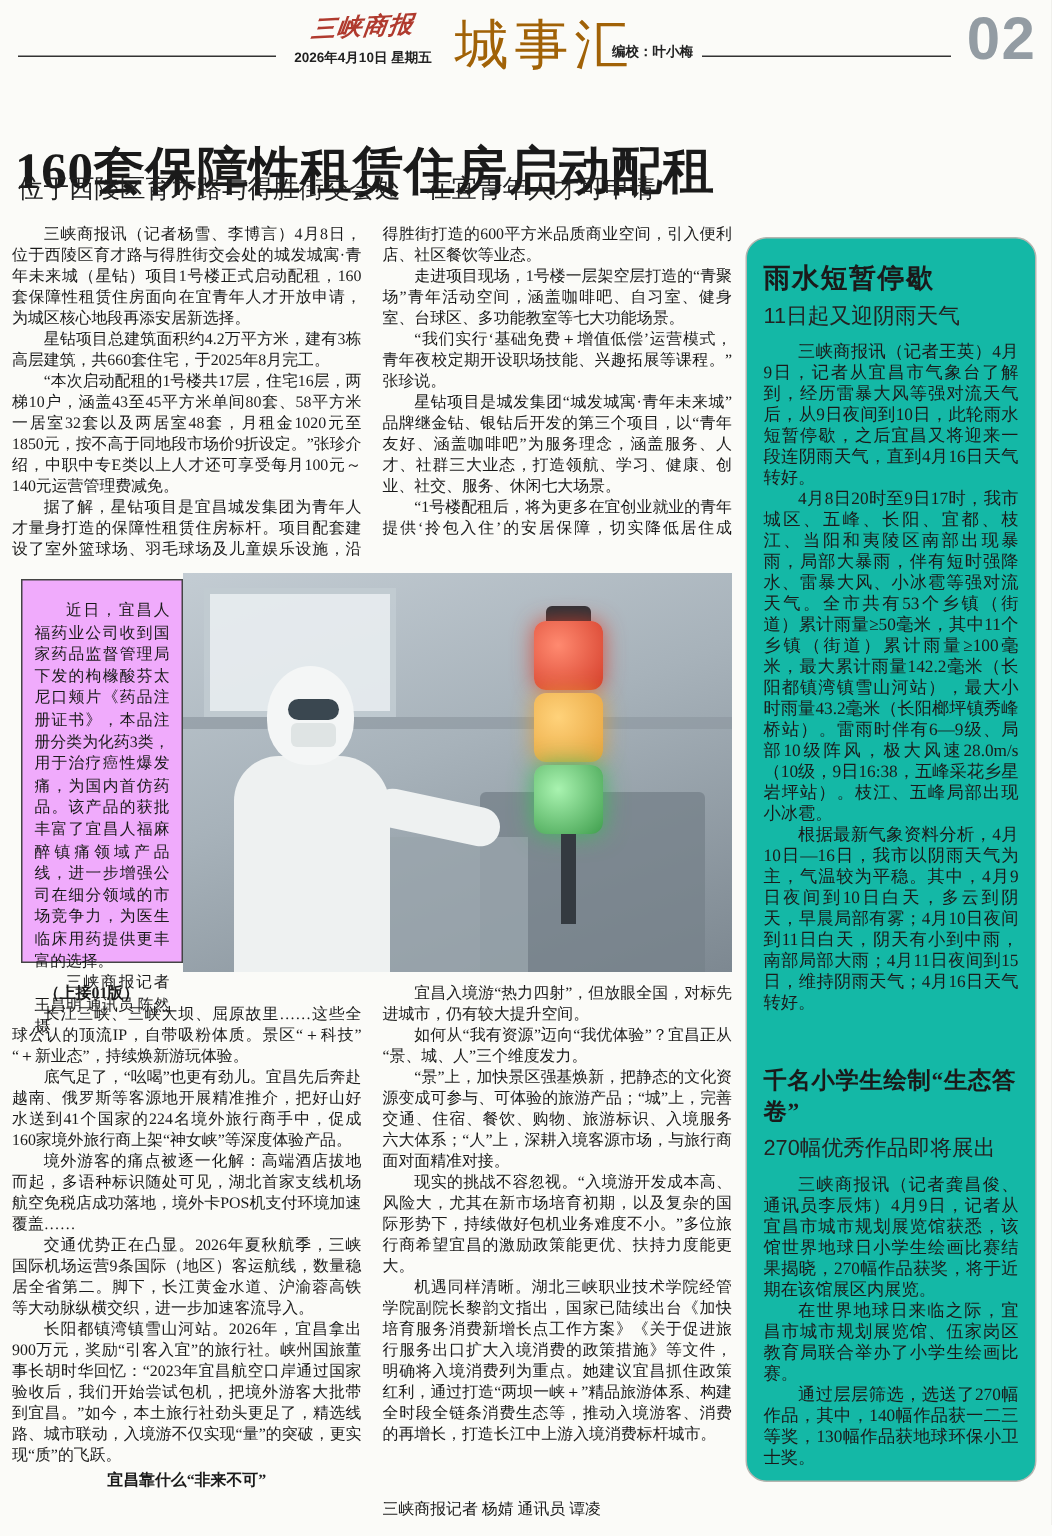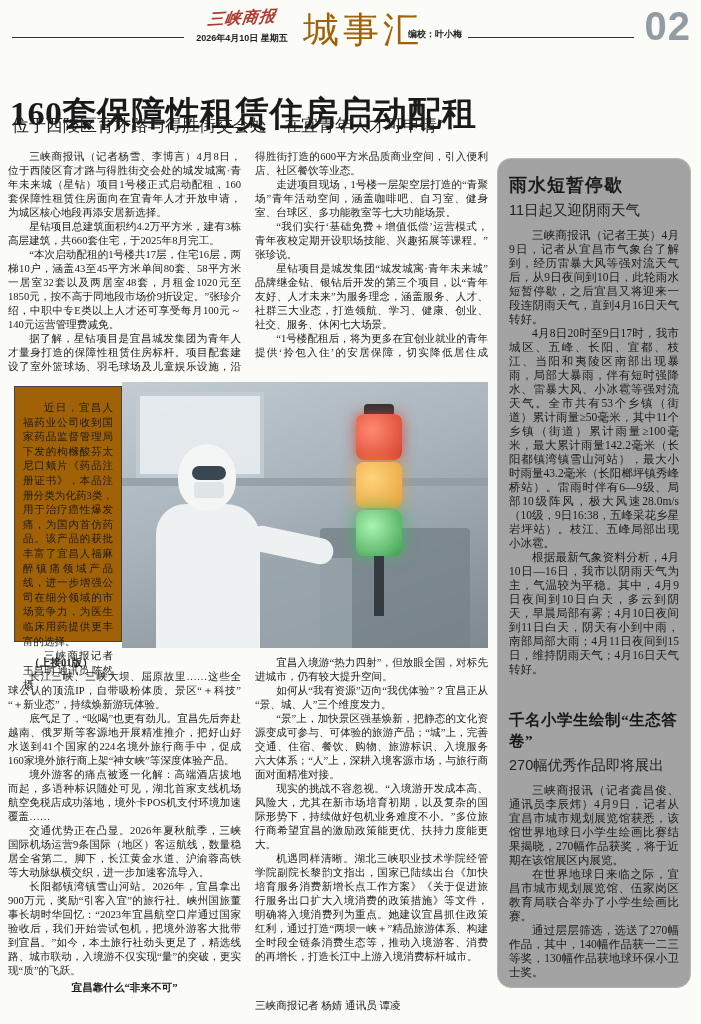--- a/index.html
+++ b/index.html
@@ -21,21 +21,21 @@
   .headline{position:absolute;left:10px;top:68px;width:478px;font-size:34px;font-weight:bold;
             letter-spacing:0.5px;white-space:nowrap;}
   .subhead{position:absolute;left:12px;top:114px;width:478px;font-family:"Liberation Sans",sans-serif;
            font-size:17px;color:#222;}
   .cols2{column-count:2;column-gap:14px;column-fill:auto;text-align:justify;overflow:hidden;}
   .body-text{font-size:10.6px;line-height:14px;}
   .body-text p{margin:0;text-indent:2em;}
   #lead-body{position:absolute;left:8px;top:150px;width:480px;height:228px;}
   
   #photo-block{position:absolute;left:8px;top:382px;width:480px;height:266px;}
-  .caption-box{position:absolute;left:6px;top:4px;width:108px;height:256px;background:#a16207;
+  .caption-box{position:absolute;left:6px;top:4px;width:108px;height:256px;background:#f0abfc;
                border:1px solid #444;box-sizing:border-box;padding:14px 8px 8px 8px;z-index:2;}
   .caption-box p{margin:0;text-indent:2em;font-size:10.5px;line-height:14.6px;text-align:justify;}
   .caption-credit{margin-top:2px;font-size:10.5px;line-height:14.6px;text-align:justify;}
   .photo{position:absolute;left:114px;top:0;width:366px;height:266px;overflow:hidden;
          background:linear-gradient(160deg,var(--photo-bg1) 0%,#a7b2ba 45%,var(--photo-bg2) 100%);}
   .ph-window{position:absolute;left:14px;top:10px;width:120px;height:78px;background:#e9eef1;opacity:.9;
              border:4px solid #c2ccd2;}
   .ph-beam{position:absolute;left:0;top:96px;width:366px;height:8px;background:#8e99a1;opacity:.7;}
   .ph-machine{position:absolute;right:18px;bottom:0;width:150px;height:120px;background:#77828b;opacity:.8;border-radius:4px 4px 0 0;}
   .ph-machine2{position:absolute;left:120px;bottom:0;width:110px;height:90px;background:#9aa5ad;opacity:.8;}
@@ -52,21 +52,21 @@
   .sl-green{top:106px;background:radial-gradient(circle at 35% 35%,#a9f3b0,var(--light-green));box-shadow:0 0 16px rgba(60,190,90,.9);}
   .sl-pole{position:absolute;left:18px;top:152px;width:10px;height:60px;background:#343a40;}
   
   #cont-body{position:absolute;left:8px;top:656px;width:480px;height:342px;}
   .cont-note{text-indent:2em;font-weight:bold;}
   .crosshead{font-weight:bold;text-align:center;text-indent:0 !important;margin-top:3px !important;}
   .byline-bottom{position:absolute;left:255px;top:999px;width:225px;text-align:left;
                  font-size:10.6px;padding-right:6px;}
   
   #sidebar{position:absolute;left:497px;top:158px;width:194px;height:830px;border:1.5px solid #b5b5b0;
-           border-radius:14px;box-sizing:border-box;padding:14px 11px;background:#a3a3a3;}
+           border-radius:14px;box-sizing:border-box;padding:14px 11px;background:#14b8a6;}
   .sb-title{font-size:18px;font-weight:bold;letter-spacing:1px;margin:0;}
   .sb-subtitle{font-family:"Liberation Sans",sans-serif;font-size:14.5px;color:#222;margin:4px 0 8px 0;}
   .sb-body{font-size:11.5px;line-height:14px;text-align:justify;}
   .sb-body p{margin:0;text-indent:2em;}
   .sb-gap{height:34px;}
   .sb-title2{font-size:15.5px;font-weight:bold;margin:0;letter-spacing:0.5px;}
 </style>
 </head>
 <body>
 
@@ -84,21 +84,21 @@
 
   <h1 class="headline">160套保障性租赁住房启动配租</h1>
   <div class="subhead">位于西陵区育才路与得胜街交会处　在宜青年人才可申请</div>
   <div id="lead-body" class="cols2 body-text">
     <p>三峡商报讯（记者杨雪、李博言）4月8日，位于西陵区育才路与得胜街交会处的城发城寓·青年未来城（星钻）项目1号楼正式启动配租，160套保障性租赁住房面向在宜青年人才开放申请，为城区核心地段再添安居新选择。</p>
     <p>星钻项目总建筑面积约4.2万平方米，建有3栋高层建筑，共660套住宅，于2025年8月完工。</p>
     <p>“本次启动配租的1号楼共17层，住宅16层，两梯10户，涵盖43至45平方米单间80套、58平方米一居室32套以及两居室48套，月租金1020元至1850元，按不高于同地段市场价9折设定。”张珍介绍，中职中专E类以上人才还可享受每月100元～140元运营管理费减免。</p>
     <p>据了解，星钻项目是宜昌城发集团为青年人才量身打造的保障性租赁住房标杆。项目配套建设了室外篮球场、羽毛球场及儿童娱乐设施，沿得胜街打造的600平方米品质商业空间，引入便利店、社区餐饮等业态。</p>
     <p>走进项目现场，1号楼一层架空层打造的“青聚场”青年活动空间，涵盖咖啡吧、自习室、健身室、台球区、多功能教室等七大功能场景。</p>
     <p>“我们实行‘基础免费＋增值低偿’运营模式，青年夜校定期开设职场技能、兴趣拓展等课程。”张珍说。</p>
-    <p>星钻项目是城发集团“城发城寓·青年未来城”品牌继金钻、银钻后开发的第三个项目，以“青年友好、人才未来”为服务理念，涵盖服务、人才、社群三大业态，打造领航、学习、健康、创业、社交、服务、休闲七大场景。</p>
+    <p>星钻项目是城发集团“城发城寓·青年未来城”品牌继金钻、银钻后开发的第三个项目，以“青年友好、涵盖咖啡吧”为服务理念，涵盖服务、人才、社群三大业态，打造领航、学习、健康、创业、社交、服务、休闲七大场景。</p>
     <p>“1号楼配租后，将为更多在宜创业就业的青年提供‘拎包入住’的安居保障，切实降低居住成本。”城发城寓运营官沈丹说，符合条件的青年可通过“宜才码”或“城发城寓”官方平台申请。</p>
   </div>
 
   <div id="photo-block">
     <div class="caption-box">
       <p>近日，宜昌人福药业公司收到国家药品监督管理局下发的枸橼酸芬太尼口颊片《药品注册证书》，本品注册分类为化药3类，用于治疗癌性爆发痛，为国内首仿药品。该产品的获批丰富了宜昌人福麻醉镇痛领域产品线，进一步增强公司在细分领域的市场竞争力，为医生临床用药提供更丰富的选择。</p>
       <p class="caption-credit">三峡商报记者 王昌明 通讯员 陈然 摄</p>
     </div>
     <div class="photo">
       <div class="ph-window"></div>

